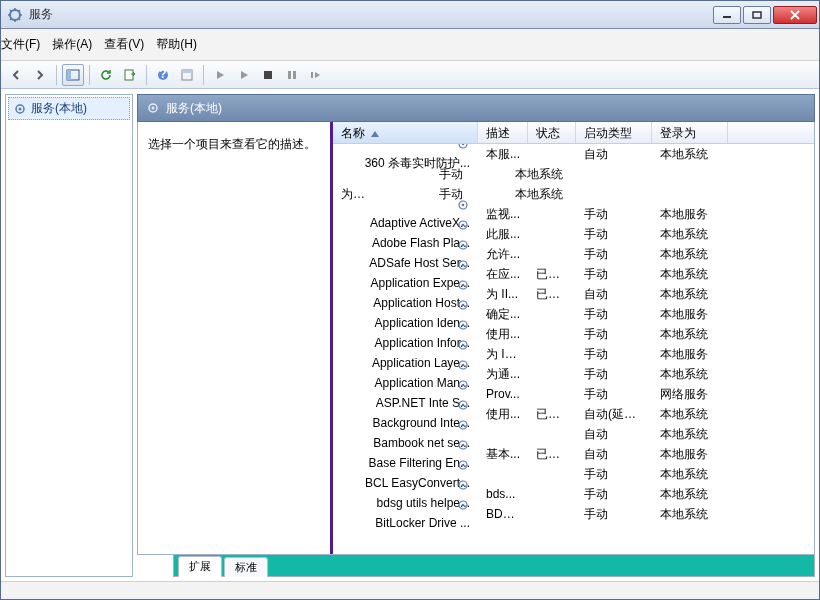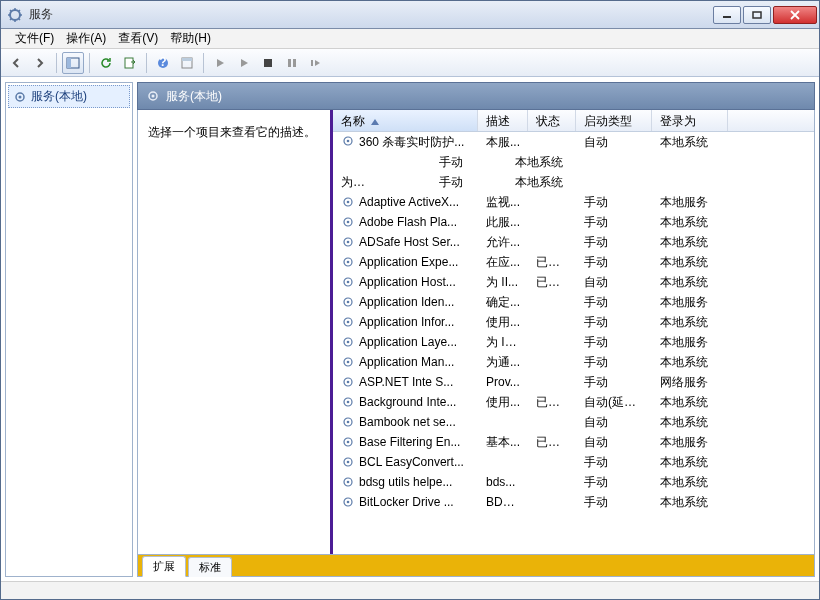--- a/index.html
+++ b/index.html
@@ -5,21 +5,21 @@
 * { box-sizing: border-box; margin: 0; padding: 0; font-family: "Microsoft YaHei", "Segoe UI", Tahoma, sans-serif; font-size: 12px; }
 body { background: #fff; width: 820px; height: 600px; overflow: hidden; }
 .window { width: 820px; height: 600px; border: 1px solid #556b8c; background: #fff; display: flex; flex-direction: column; }
 .titlebar { height: 28px; background: linear-gradient(#e8eef7, #cdd9ec); display: flex; align-items: center; padding: 0 2px 0 6px; border-bottom: 1px solid #7b8ca8; }
 .titlebar .app-icon { width: 16px; height: 16px; margin-right: 6px; }
 .titlebar .title { flex: 1; color: #2b2b2b; }
 .winbtns { display: flex; gap: 2px; }
 .winbtn { width: 28px; height: 18px; border: 1px solid #6b7ea1; background: linear-gradient(#f7faff,#dbe5f3); display: flex; align-items: center; justify-content: center; border-radius: 2px; }
 .winbtn.close { width: 44px; background: linear-gradient(#f08585,#d13030); border-color:#902020; color:#fff; }
 .winbtn svg { display:block; }
-.menubar { height: 20px; background: #f3f3f3; display: flex; align-items: center; padding: 0 14px; gap: 12px; border-bottom: 1px solid #d0d0d0; }
+.menubar { height: 32px; background: #f3f3f3; display: flex; align-items: center; padding: 0 0; gap: 12px; border-bottom: 1px solid #d0d0d0; }
 .menubar span { cursor: default; }
 .toolbar { height: 28px; background: linear-gradient(#fcfdff,#e7edf6); border-bottom: 1px solid #b5c3d8; display: flex; align-items: center; padding: 0 4px; gap: 2px; }
 .tbtn { width: 22px; height: 22px; display:flex; align-items:center; justify-content:center; border:1px solid transparent; border-radius:2px; }
 .tbtn.active { border-color:#93a8c7; background: linear-gradient(#f6f9fe,#dbe5f3); }
 .tsep { width:1px; height:20px; background:#b8c3d4; margin: 0 3px; }
 .body { flex:1; display:flex; border-top:1px solid #fff; min-height:0; }
 .tree { width:128px; border:1px solid #9fb2cc; margin:4px 2px 4px 4px; background:#fff; }
 .tree-item { display:flex; align-items:center; gap:4px; padding:2px 4px; margin:2px; border:1px dotted #7a9acc; background:#e5f0ff; color:#1a3e7b; }
 .main { flex:1; margin:4px 4px 4px 2px; display:flex; flex-direction:column; min-height:0; }
 .panel-header { height:28px; background: linear-gradient(#8fa6c5,#6f89ad); border:1px solid #5a7196; display:flex; align-items:center; padding:0 8px; gap:6px; color:#fff; }
@@ -27,23 +27,23 @@
 .desc-col { width:195px; padding:14px 10px; border-right:3px solid #4c1d95; }
 .list-wrap { flex:1; display:flex; flex-direction:column; min-height:0; }
 .list-scroll { flex:1; overflow-y:scroll; overflow-x:hidden; }
 .list-header { display:flex; background:linear-gradient(#fcfdff,#e8eef8); border-bottom:1px solid #c3cfe0; position:sticky; top:0; height:22px; }
 .col { padding:3px 8px; border-right:1px solid #d1d9e6; white-space:nowrap; overflow:hidden; text-overflow:ellipsis; }
 .col.sort { background:linear-gradient(#eaf2ff,#cfe0f7); }
 .c-name{ width:145px; } .c-desc{ width:50px; } .c-status{ width:48px; } .c-startup{ width:76px; } .c-logon{ width:76px; }
 .sort-arrow{ display:inline-block; margin-left:6px; }
 .row { display:flex; align-items:center; height:20px; }
 .row .col { border-right:none; }
-.row .c-name { display:flex; align-items:flex-start; gap:4px; }
+.row .c-name { display:flex; align-items:flex-end; gap:4px;flex-direction:column; }
 .gear-icon { width:14px; height:14px; flex-shrink:0; }
-.tabs { height:22px; display:flex; align-items:flex-end; padding-left:4px; background:#eab308; border:1px solid #9fb2cc; border-top:none; }
+.tabs { height:22px; display:flex; align-items:flex-end; padding-left:4px; background:#14b8a6; border:1px solid #9fb2cc; border-top:none;margin-left:36px; }
 .tab { padding:2px 10px; border:1px solid #b4bfcf; border-bottom:none; background:#f7f9fc; border-radius:3px 3px 0 0; margin-right:2px; position:relative; top:1px; font-size:11px; }
 .tab.selected { background:#fff; border-bottom:1px solid #fff; }
 .statusbar { height:18px; border-top:1px solid #d0d0d0; background:#f3f3f3; }
 </style>
 </head>
 <body>
 
 <div class="window">
   <div class="titlebar">
     <svg class="app-icon" viewBox="0 0 16 16">

